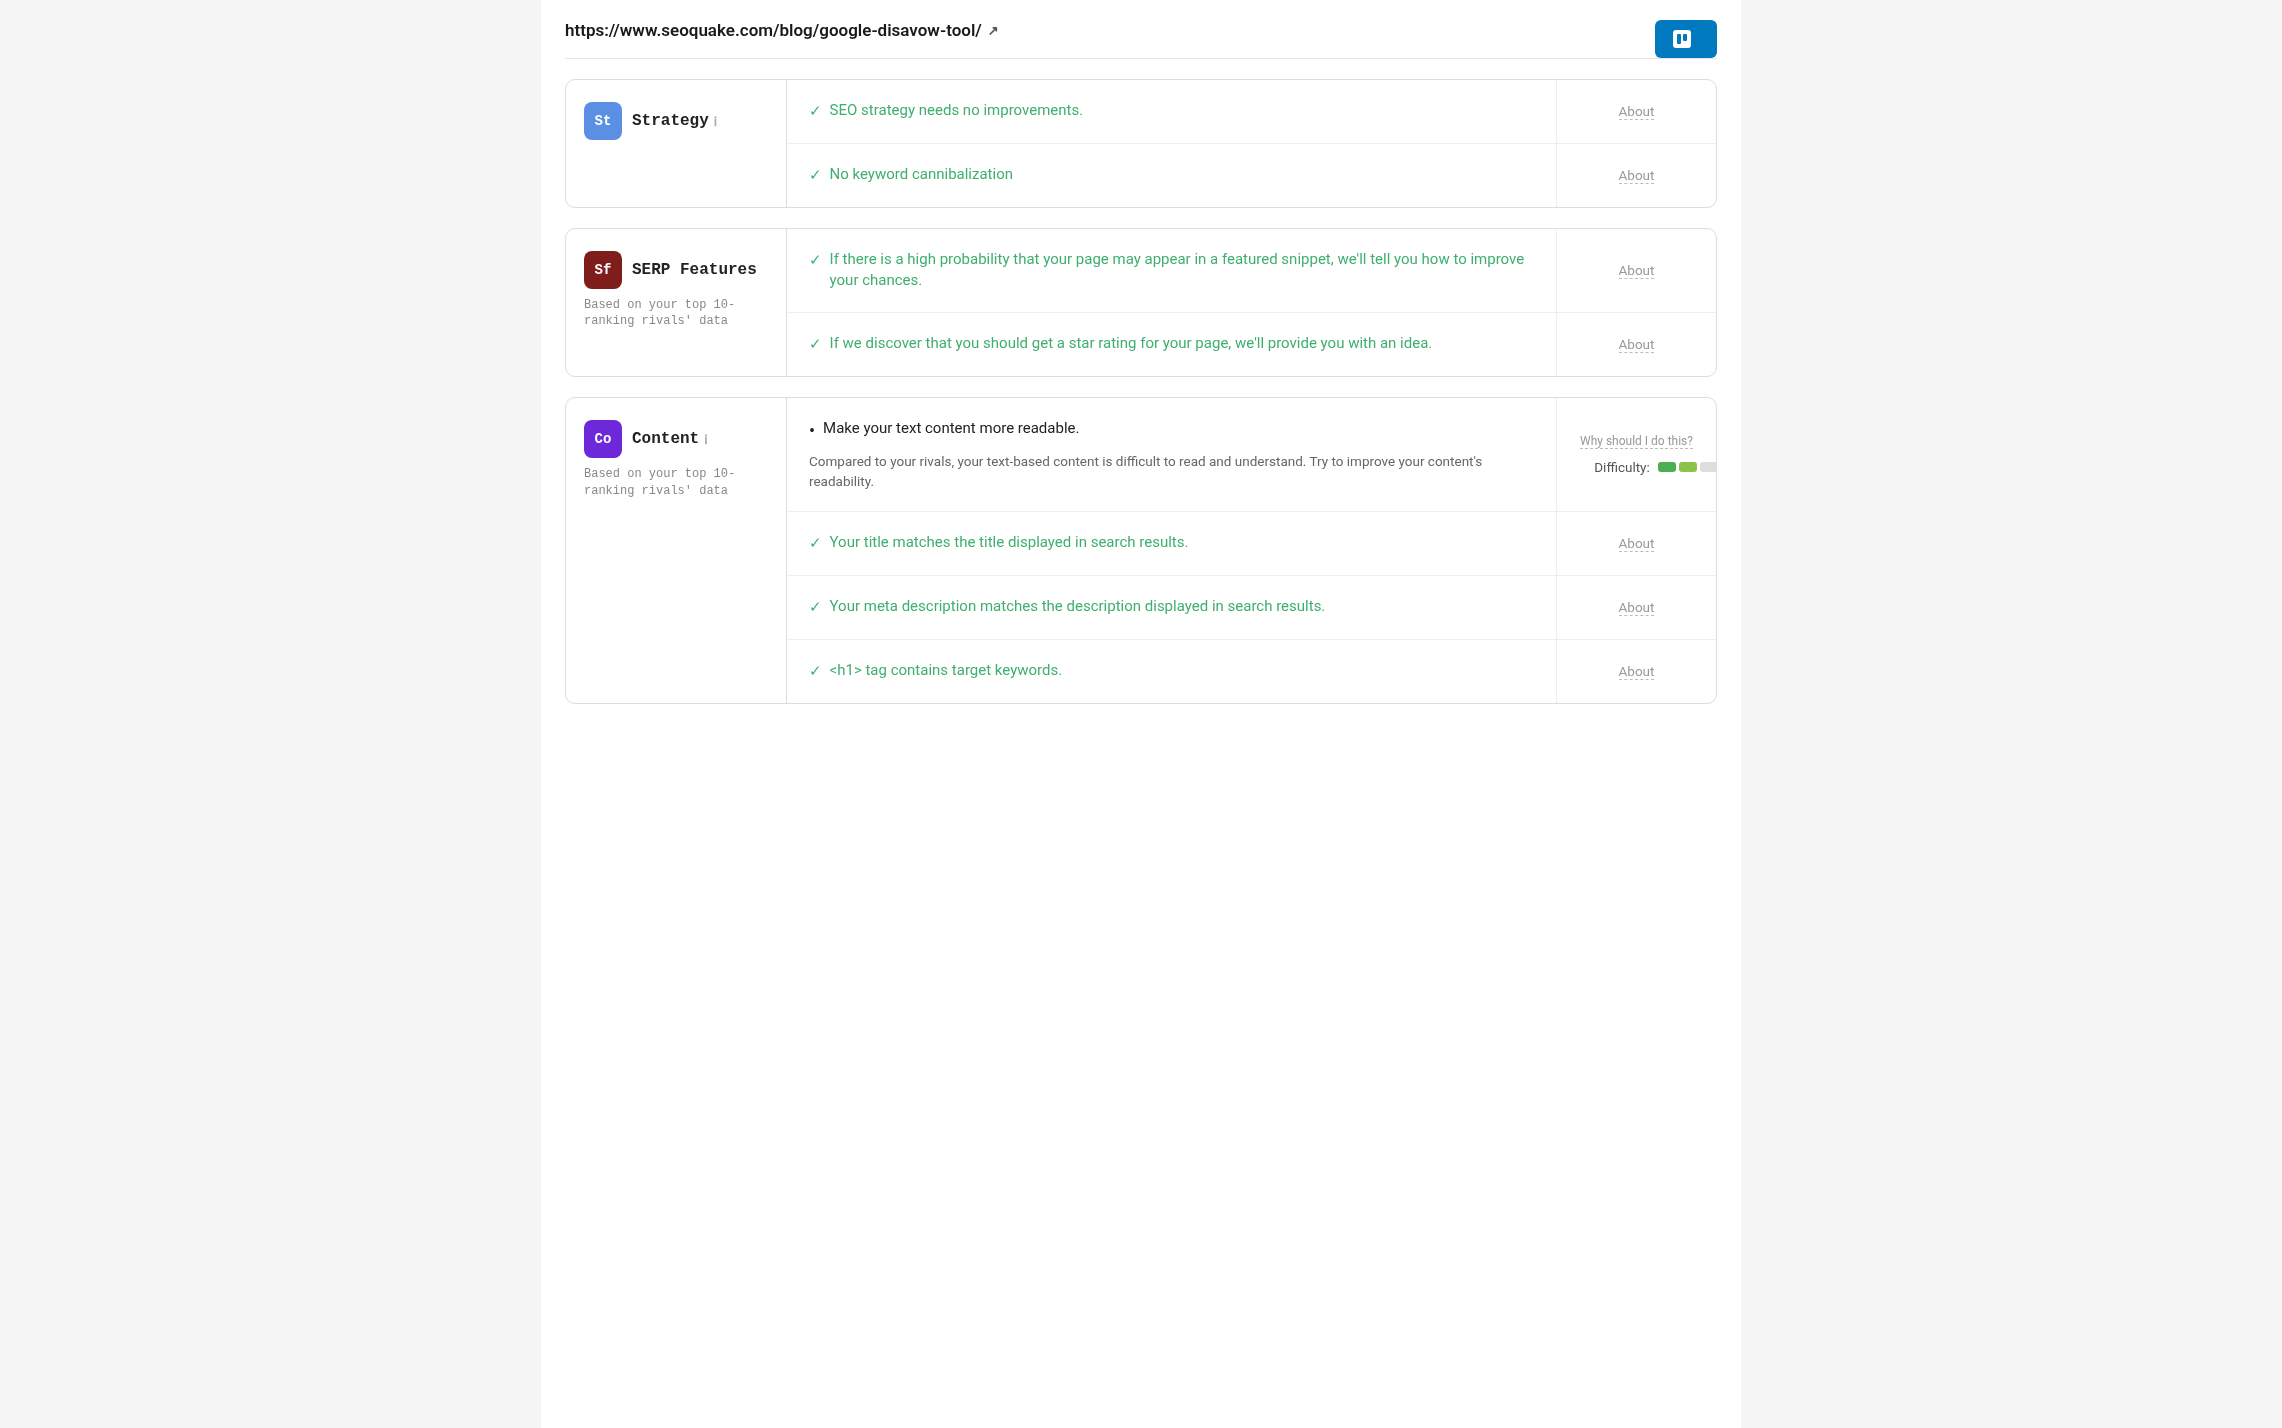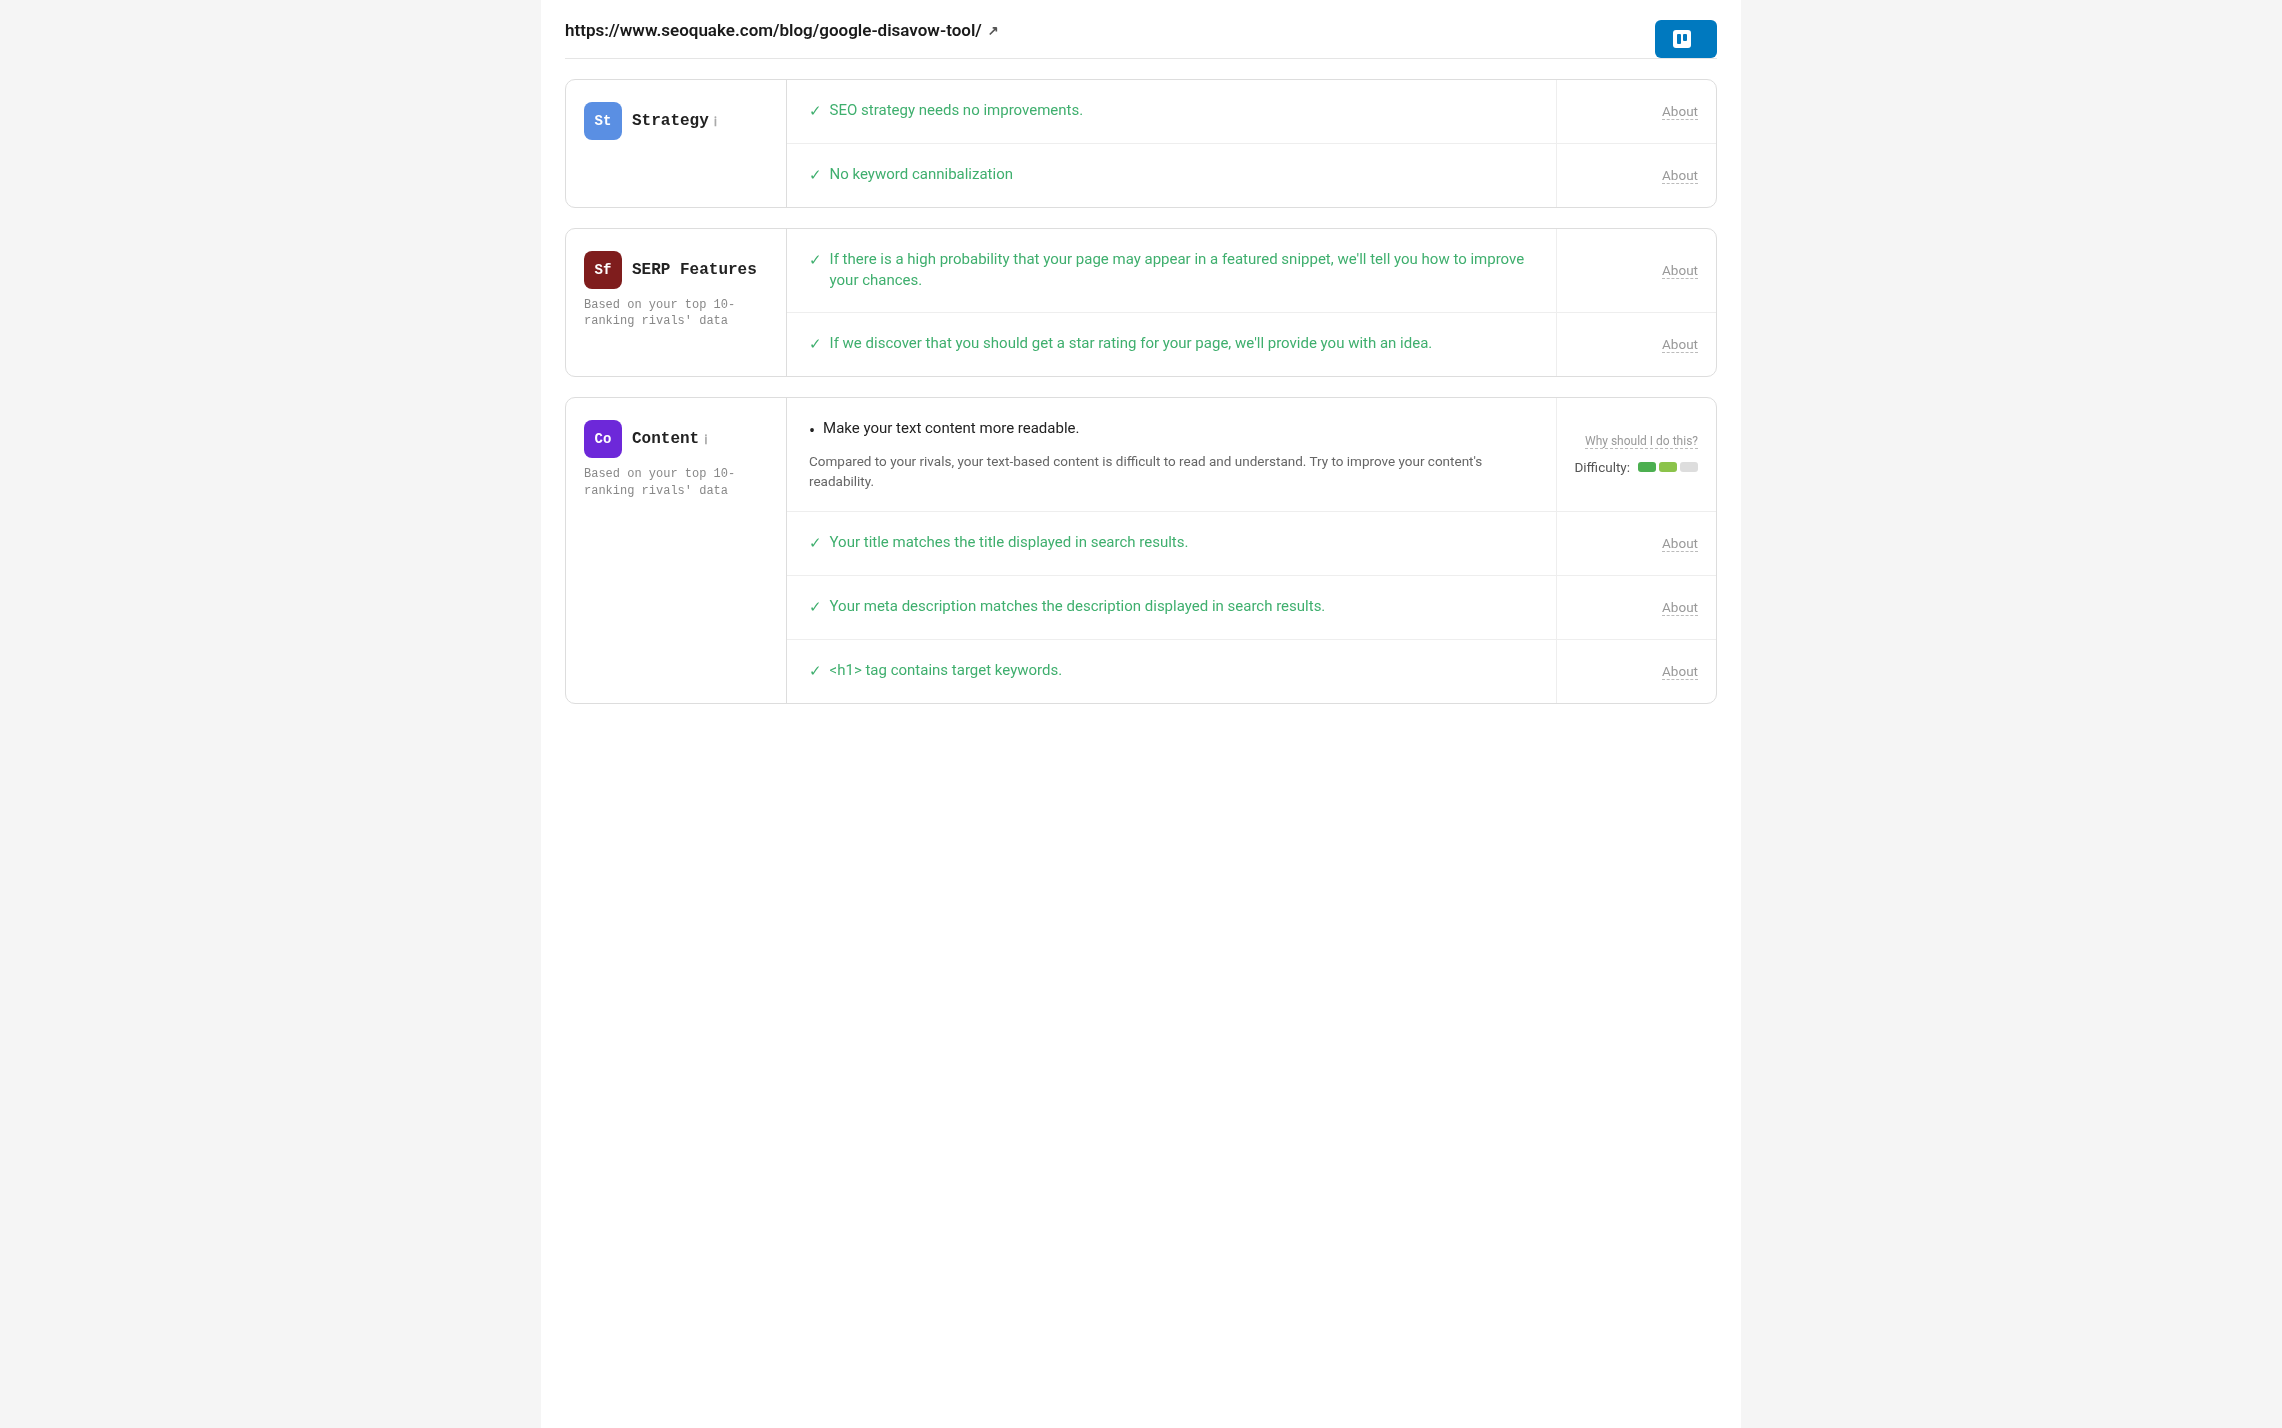--- a/index.html
+++ b/index.html
@@ -173,21 +173,21 @@
       justify-content: center;
     }
 
     .row-about {
       width: 160px;
       flex-shrink: 0;
       padding: 20px 18px;
       border-left: 1px solid #eee;
       display: flex;
       flex-direction: column;
-      align-items: flex-end;
+      align-items: center;
       justify-content: center;
     }
 
     .check-text {
       color: #3faf6e;
       display: flex;
       align-items: flex-start;
       gap: 8px;
       font-size: 15px;
       line-height: 1.45;

